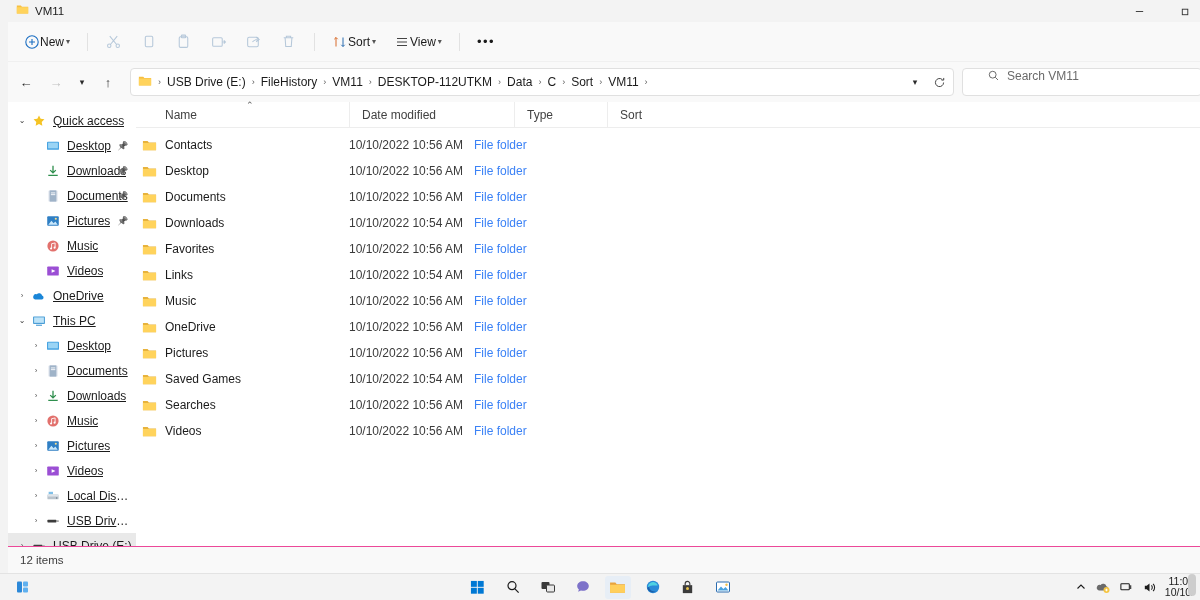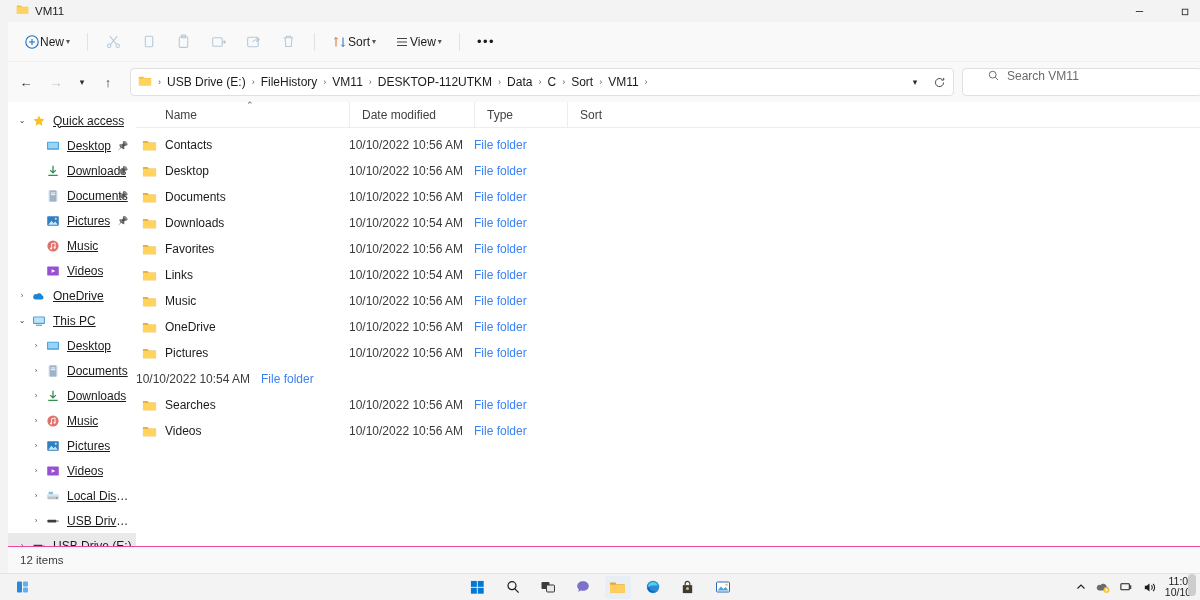--- a/index.html
+++ b/index.html
@@ -128,21 +128,21 @@
   .col {
     font-size: 12px; color: #424242;
     padding-left: 12px; height: 26px;
     display: flex; align-items: center;
     border-left: 1px solid #ededed;
     position: relative;
   }
   .col:first-child { border-left: none; padding-left: 29px; }
   .c-name { width: 213px; }
   .c-date { width: 125px; }
-  .c-type { width: 93px; }
+  .c-type { width: 93px; margin-left: 40px; }
   .c-size { width: 70px; }
   .sortmark {
     position: absolute; left: 110px; top: -2px;
     font-size: 9px; color: #5c5c5c;
   }
   .rows { flex: 1 1 auto; overflow: hidden; padding-top: 4px; }
   .row { height: 26px; display: flex; align-items: center; }
   .cell { font-size: 12px; color: #1b1b1b; display: flex; align-items: flex-start; }
   .cell.name { width: 213px; padding-left: 6px; gap: 8px; }
   .cell.date { width: 125px; color: #3b3b3b; }
@@ -681,20 +681,29 @@
                   <path d="M1 5.3h14V13H1z" fill="#ffd35c"></path>
                 </svg>
               </span>
               <span>Pictures</span>
             </div>
             <div class="cell date">10/10/2022 10:56 AM</div>
             <div class="cell type">File folder</div>
             <div class="cell size"></div>
           </div>
           <div class="row">
+            <div class="cell name">
+              <span style="display: flex;">
+                <svg width="15" height="15" viewBox="0 0 16 16">
+                  <path d="M1 3.3h5l1.3 1.5H15V13H1z" fill="#e8b33c"></path>
+                  <path d="M1 5.3h14V13H1z" fill="#ffd35c"></path>
+                </svg>
+              </span>
+              <span>Saved Games</span>
+            </div>
             <div class="cell date">10/10/2022 10:54 AM</div>
             <div class="cell type">File folder</div>
             <div class="cell size"></div>
           </div>
           <div class="row">
             <div class="cell name">
               <span style="display: flex;">
                 <svg width="15" height="15" viewBox="0 0 16 16">
                   <path d="M1 3.3h5l1.3 1.5H15V13H1z" fill="#e8b33c"></path>
                   <path d="M1 5.3h14V13H1z" fill="#ffd35c"></path>

